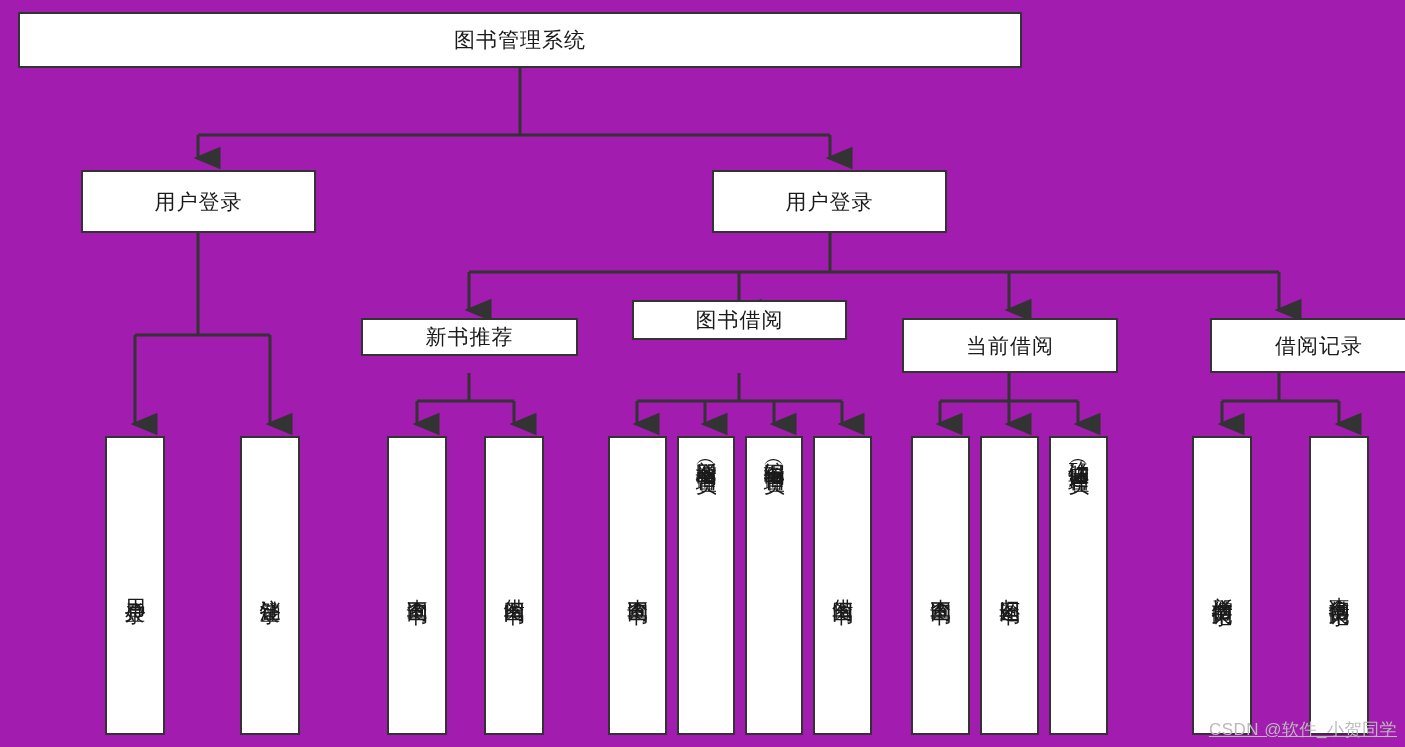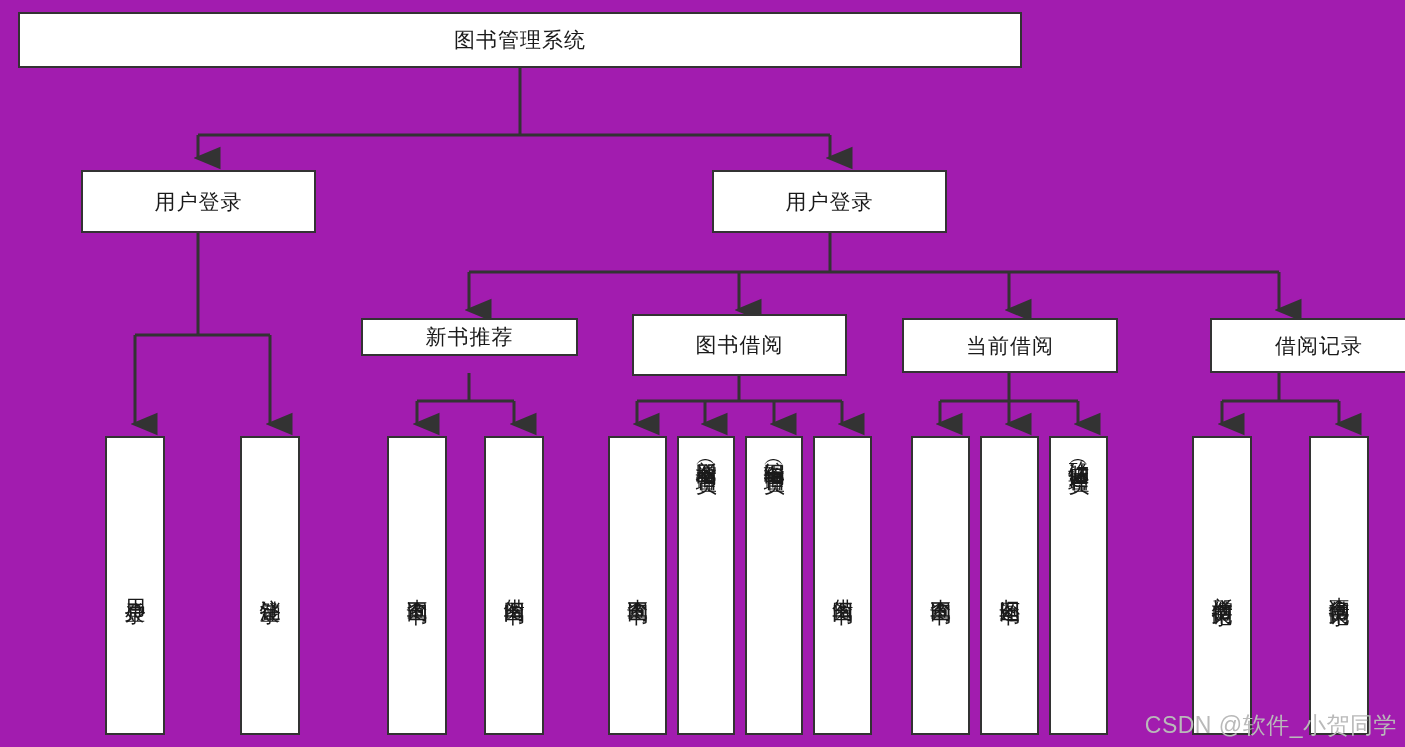--- a/index.html
+++ b/index.html
@@ -49,25 +49,26 @@
     white-space: nowrap;
   }
   .node.vert.tall-text {
     justify-content: flex-start;
     padding-top: 6px;
   }
   #watermark {
     position: absolute;
     right: 8px;
     bottom: 6px;
-    font-size: 23px;
+    font-size: 17px;
     color: #b9b9b9;
     letter-spacing: 0.5px;
     white-space: nowrap;
     font-family: "Liberation Sans", "DejaVu Sans", sans-serif;
+    text-decoration: underline;
   }
 </style>
 </head>
 <body>
 
 <div id="canvas">
 
   <svg id="edges" viewBox="0 0 1405 747" xmlns="http://www.w3.org/2000/svg">
     <defs>
       <marker id="arrow" viewBox="0 0 12 12" refX="6" refY="10" markerWidth="9" markerHeight="9" orient="auto-start-reverse">
@@ -117,21 +118,21 @@
       <path d="M 1339 401 L 1339 424" marker-end="url(#arrow)"></path>
     </g>
   </svg>
 
   <div class="node horiz" style="left:18px;top:12px;width:1004px;height:56px;">图书管理系统</div>
 
   <div class="node horiz" style="left:81px;top:170px;width:235px;height:63px;">用户登录</div>
   <div class="node horiz" style="left:712px;top:170px;width:235px;height:63px;">用户登录</div>
 
   <div class="node horiz" style="left:361px;top:318px;width:217px;height:38px;">新书推荐</div>
-  <div class="node horiz" style="left:632px;top:314px;width:215px;height:62px;">图书借阅</div>
+  <div class="node horiz" style="left:632px;top:300px;width:215px;height:40px;">图书借阅</div>
   <div class="node horiz" style="left:902px;top:318px;width:216px;height:55px;">当前借阅</div>
   <div class="node horiz" style="left:1210px;top:318px;width:218px;height:55px;">借阅记录</div>
 
   <div class="node vert" style="left:105px;top:436px;width:60px;height:299px;">用户登录</div>
   <div class="node vert" style="left:240px;top:436px;width:60px;height:299px;">注销登录</div>
 
   <div class="node vert" style="left:387px;top:436px;width:60px;height:299px;">查询图书</div>
   <div class="node vert" style="left:484px;top:436px;width:60px;height:299px;">借阅图书</div>
 
   <div class="node vert" style="left:608px;top:436px;width:59px;height:299px;">查询图书</div>

